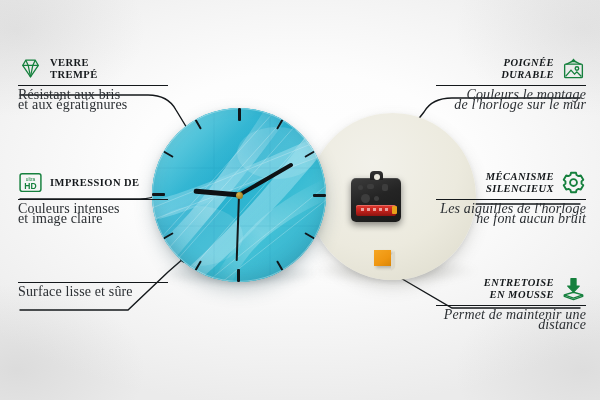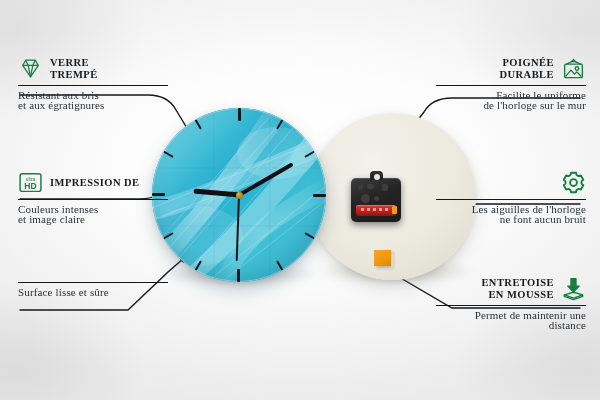--- a/index.html
+++ b/index.html
@@ -95,34 +95,34 @@
   .hand-cap { position:absolute; left:50%; top:50%; width:7px; height:7px; margin:-3.5px 0 0 -3.5px; border-radius:50%; background:radial-gradient(circle at 35% 30%,#d8b24a,#8a6a14); }
   .clock-shadow {
     position:absolute; left:158px; top:262px; width:162px; height:24px;
     background:radial-gradient(ellipse at 50% 50%, rgba(70,90,95,.30), rgba(255,255,255,0) 72%);
     border-radius:50%; filter:blur(3px);
   }
 
   
   .feat { position:absolute; width:150px; }
   .feat.left  { text-align:left; }
-  .feat.right { text-align:right; }
+  .feat.right { text-align:right;font-style:italic; }
   .feat-head { display:flex; align-items:center; gap:7px; }
   .feat.right .feat-head { justify-content:flex-end; }
   .feat-icon { width:25px; height:25px; flex:0 0 25px; color:#15803d; }
   .feat-icon svg { display:block; width:25px; height:25px; }
   .feat-title {
     font-family:"Liberation Serif", serif;
     font-weight:bold; font-size:10.5px; line-height:11.5px;
     letter-spacing:.45px; color:#14181b; text-transform:uppercase;
   }
   .feat-rule { height:1.4px; background:#14181b; margin:4px 0 4px 0; }
   .feat-desc {
     font-family:"Liberation Serif", serif;
-    font-size:11px; line-height:10px; color:#2b2f33; letter-spacing:.15px;
+    font-size:14px; line-height:10px; color:#2b2f33; letter-spacing:.15px;
   }
 
   
   #f-verre      { left:18px;  top:56px; }
   #f-impression { left:18px;  top:170px; }
   #f-bords      { left:18px;  top:278px; }
   #f-poignee    { right:14px; top:56px; }
   #f-mecanisme  { right:14px; top:170px; }
   #f-entretoise { right:14px; top:276px; }
 </style>
@@ -317,25 +317,26 @@
           <path d="M12 2.5 L9 6 H15 Z" fill="currentColor" stroke="none"></path>
           <path d="M12 4.5 L5 8"></path>
             <path d="M12 4.5 L19 8"></path>
           <rect x="3.5" y="7.8" width="17" height="13" rx="1"></rect>
           <circle cx="15.3" cy="12" r="1.7"></circle>
           <path d="M4.4 19.6 L9.6 13.6 L13 17.4 L15.2 15.2 L19.6 19.6"></path>
         </svg>
       </span>
     </div>
     <div class="feat-rule"></div>
-    <div class="feat-desc"><span>Facilite le uniforme</span><br><span>de l'horloge sur le mur</span></div>
+    <div class="feat-desc"><span>Couleurs le montage</span><br><span>de l'horloge sur le mur</span></div>
   </div>
 
   <div class="feat right" id="f-mecanisme">
     <div class="feat-head">
+      <span class="feat-title"><span>MÉCANISME</span><br><span>SILENCIEUX</span></span>
       <span class="feat-icon">
         <svg viewBox="0 0 24 24" fill="none" stroke="currentColor" stroke-width="1.8" stroke-linejoin="round">
           <path d="M9.6 2.6 h4.8 l.5 2.2 1.9 1.1 2.2-.7 2.4 4.2 -1.7 1.5 0 2.2 1.7 1.5 -2.4 4.2 -2.2-.7 -1.9 1.1 -.5 2.2 h-4.8 l-.5-2.2 -1.9-1.1 -2.2.7 -2.4-4.2 1.7-1.5 0-2.2 -1.7-1.5 2.4-4.2 2.2.7 1.9-1.1 Z"></path>
           <circle cx="12" cy="12" r="3.3"></circle>
         </svg>
       </span>
     </div>
     <div class="feat-rule"></div>
     <div class="feat-desc"><span>Les aiguilles de l'horloge</span><br><span>ne font aucun bruit</span></div>
   </div>

